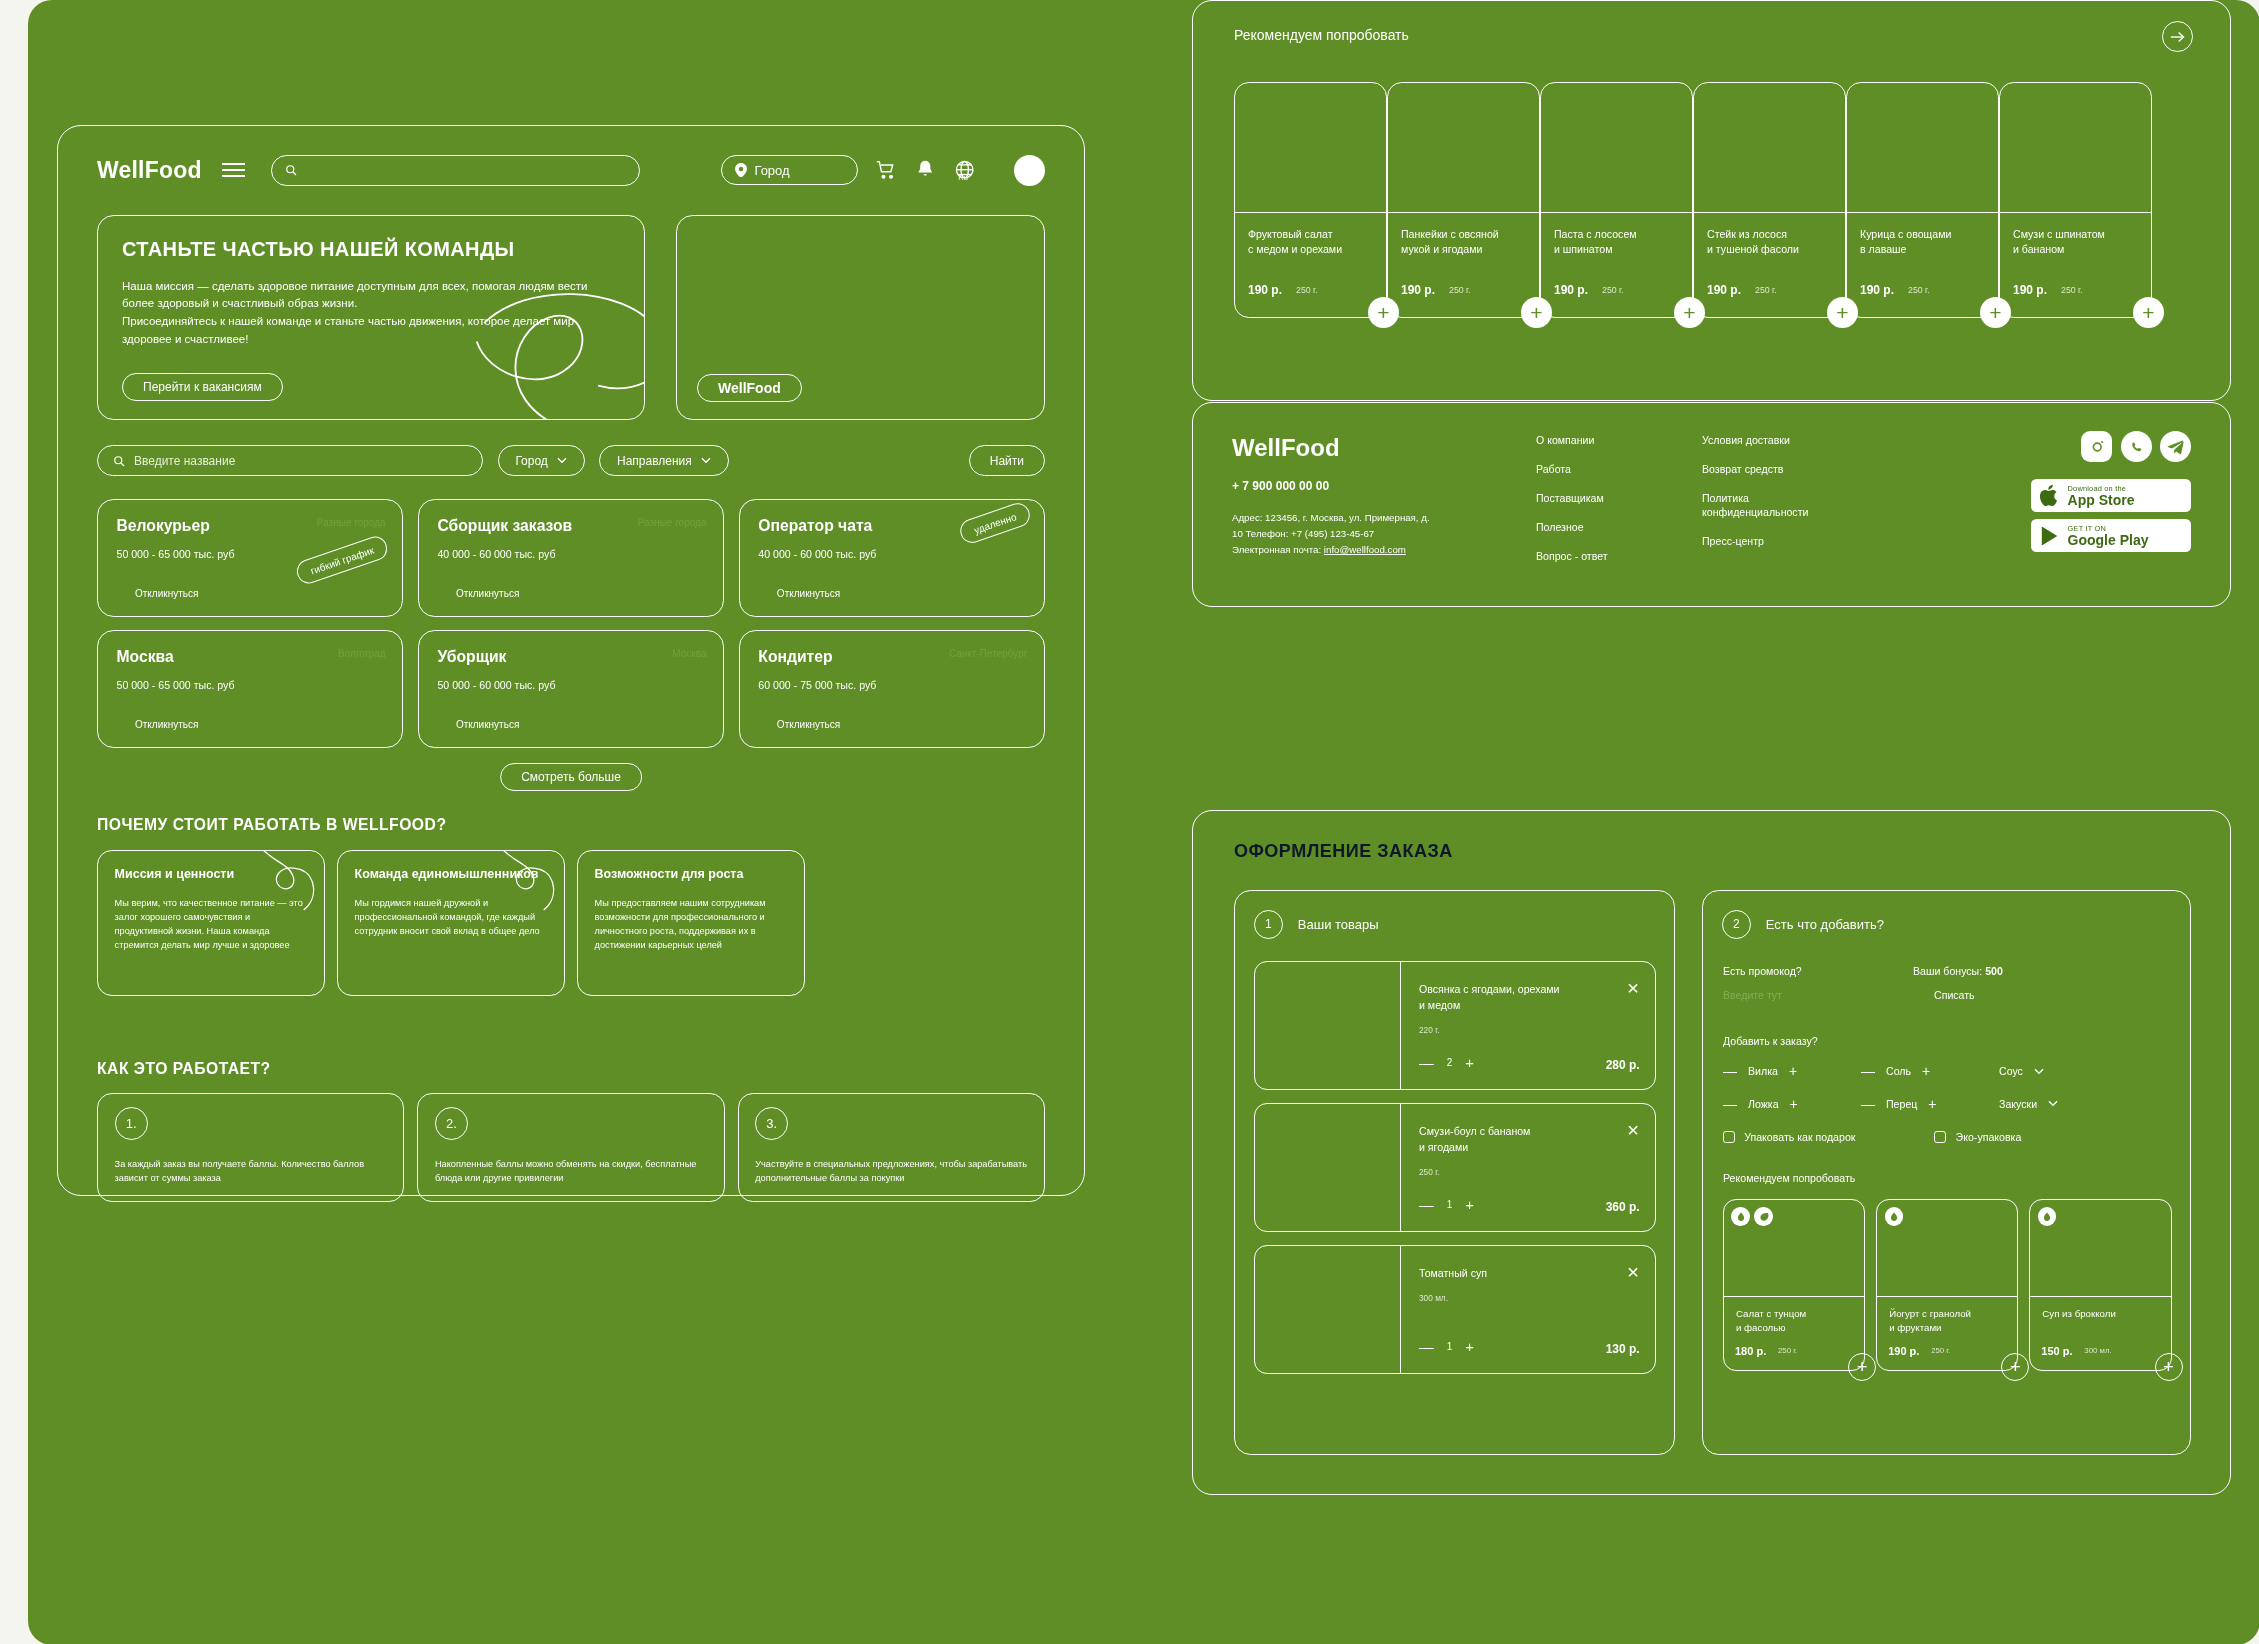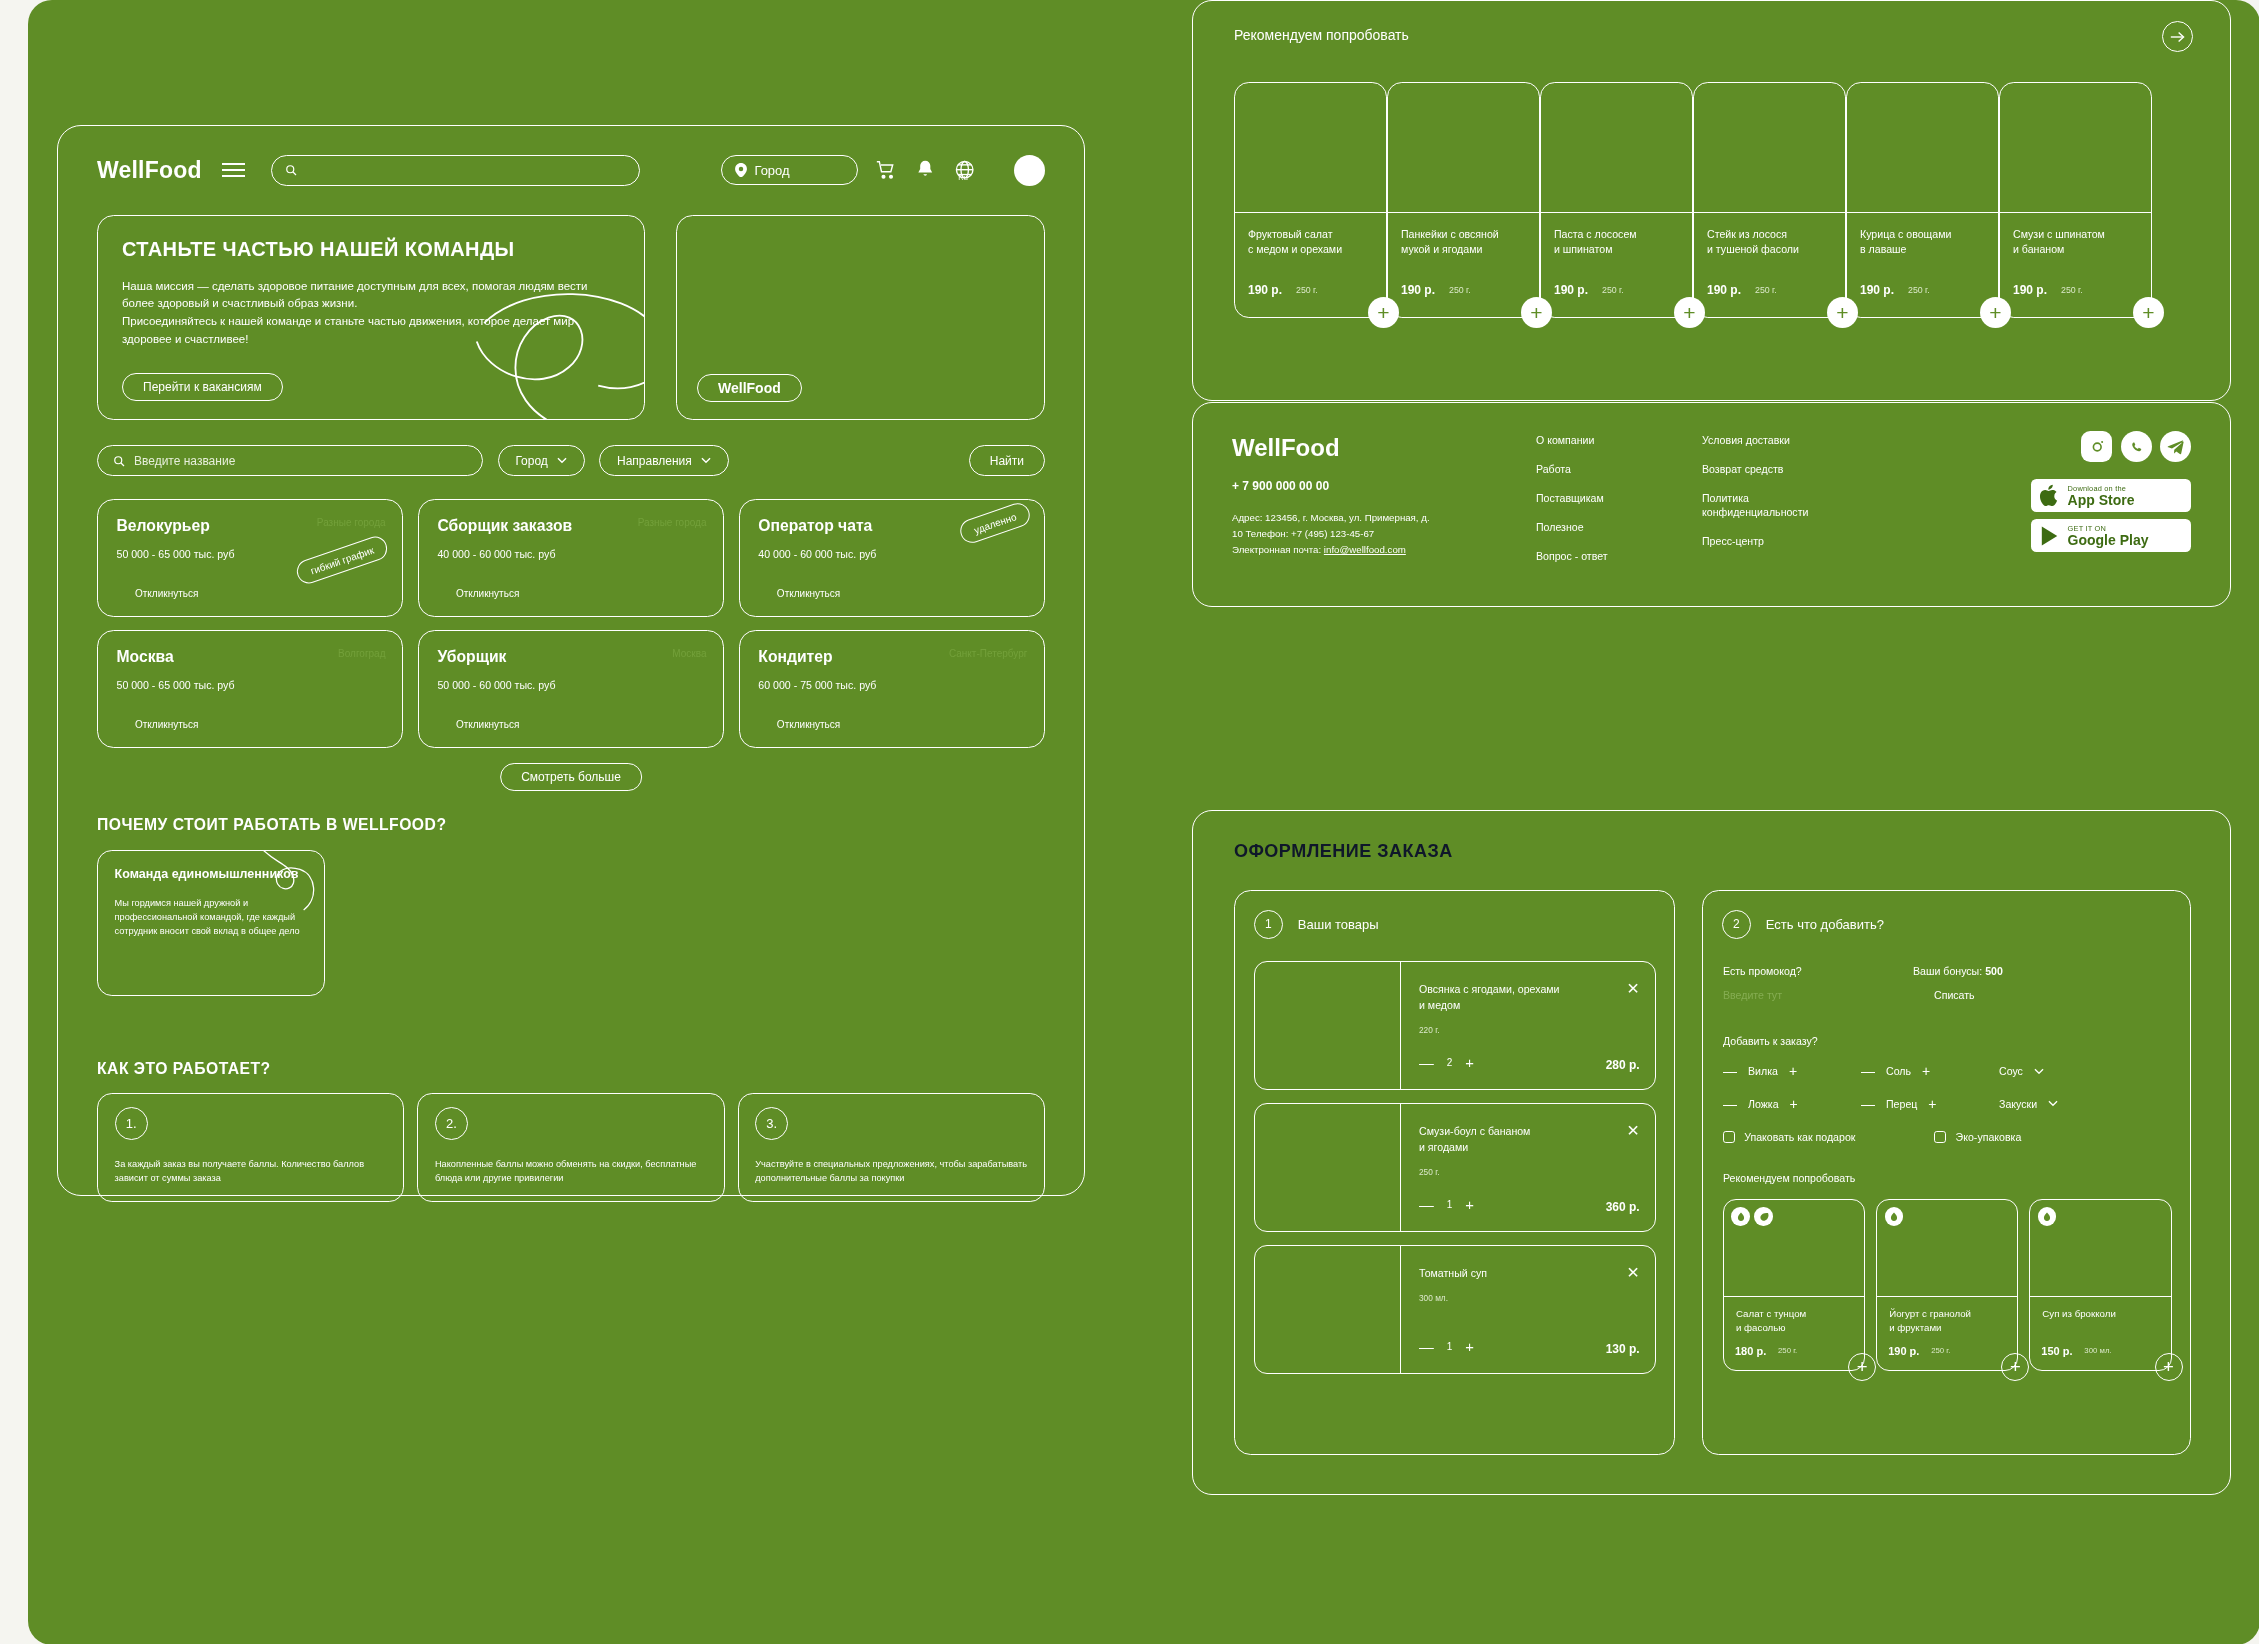--- a/index.html
+++ b/index.html
@@ -332,25 +332,36 @@
         <div class="sal">60 000 - 75 000 тыс. руб</div>
         <div class="apply">Откликнуться</div>
       </div>
     </div>
 
     <div class="btn-outline more-btn">Смотреть больше</div>
 
     <div class="sec-title why-title">ПОЧЕМУ СТОИТ РАБОТАТЬ В WELLFOOD?</div>
     <div class="why-cards">
       <div class="whycard">
+        <h4>Миссия и ценности</h4>
+        <p>Мы верим, что качественное питание — это залог хорошего самочувствия и продуктивной жизни. Наша команда стремится делать мир лучше и здоровее</p>
+        <svg class="swirl" width="83" height="74" viewBox="0 0 90 80" fill="none" stroke="#fff" stroke-width="1.4">
+            <path d="M2 2 C 20 26, 38 26, 44 40 C 50 54, 34 60, 28 50 C 22 40, 34 28, 52 34 C 70 40, 72 66, 56 78"></path>
+          </svg>
+      </div>
+      <div class="whycard">
         <h4>Команда единомышленников</h4>
         <p>Мы гордимся нашей дружной и профессиональной командой, где каждый сотрудник вносит свой вклад в общее дело</p>
         <svg class="swirl" width="83" height="74" viewBox="0 0 90 80" fill="none" stroke="#fff" stroke-width="1.4">
             <path d="M2 2 C 20 26, 38 26, 44 40 C 50 54, 34 60, 28 50 C 22 40, 34 28, 52 34 C 70 40, 72 66, 56 78"></path>
           </svg>
+      </div>
+      <div class="whycard">
+        <h4>Возможности для роста</h4>
+        <p>Мы предоставляем нашим сотрудникам возможности для профессионального и личностного роста, поддерживая их в достижении карьерных целей</p>
       </div>
     </div>
 
     <div class="sec-title how-title">КАК ЭТО РАБОТАЕТ?</div>
     <div class="how-cards">
       <div class="howcard">
         <div class="numcircle">1.</div>
         <p>За каждый заказ вы получаете баллы. Количество баллов зависит от суммы заказа</p>
       </div>
       <div class="howcard">

